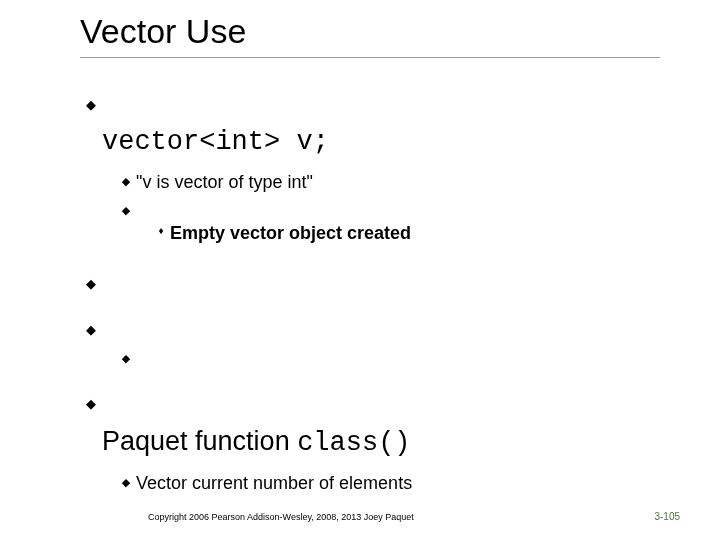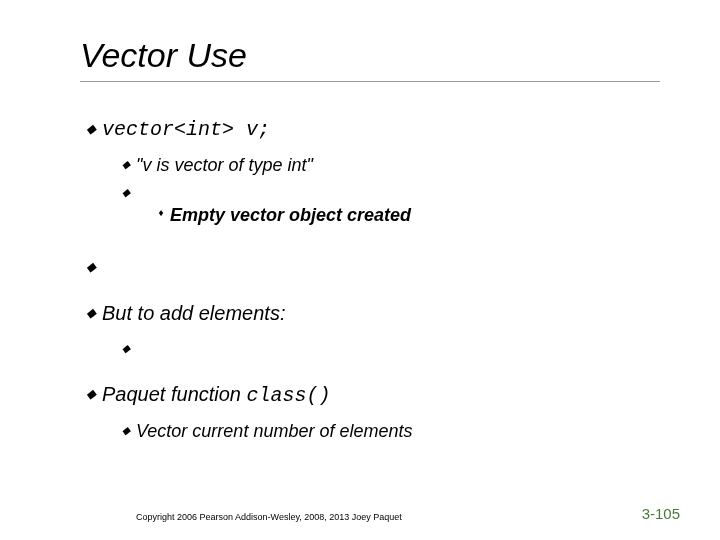--- a/index.html
+++ b/index.html
@@ -7,22 +7,21 @@
     padding: 0;
     width: 720px;
     height: 540px;
     background: #ffffff;
     font-family: Arial, Helvetica, sans-serif;
     color: #000;
     position: relative;
     overflow: hidden;
   }
   .slide {
-    padding: 36px 60px 0 80px;
-    font-style: italic;
+    padding: 12px 60px 0 80px;
   }
   .title {
     font-size: 34px;
     font-weight: normal;
     font-family: Arial, sans-serif;
     margin: 0 0 6px 0;
   }
   .title-rule {
     border: 0;
     border-top: 1px solid #999;
@@ -30,21 +29,21 @@
   }
   .bullet-row {
     display: flex;
     align-items: flex-start;
     margin-bottom: 4px;
   }
   .mk {
     display: inline-block;
     text-align: center;
   }
-  .lvl1 { font-size: 20px; line-height: 1.35; }
+  .lvl1 { font-size: 27px; line-height: 1.35; margin-top: 32px; }
   .lvl2 { font-size: 18px; line-height: 1.35; }
   .lvl3 { font-size: 18px; line-height: 1.35; font-weight: bold; }
   .code { font-family: "Courier New", monospace; }
   .lvl1-row { margin-left: 0; }
   .lvl1-row .mk { width: 22px; font-size: 13px; padding-top: 5px;}
   .lvl2-row { margin-left: 36px; }
   .lvl2-row .mk { width: 20px; font-size: 11px; padding-top:5px;}
   .lvl3-row { margin-left: 72px; }
   .lvl3-row .mk { width: 18px; font-size: 10px; padding-top:4px;}
   .gap-lg { height: 22px; }
@@ -52,30 +51,30 @@
   .footer {
     position: absolute;
     bottom: 18px;
     left: 0;
     width: 720px;
     font-size: 9px;
     color: #000;
   }
   .copyright {
     position: absolute;
-    left: 136px;
+    left: 148px;
     bottom: 0;
     text-align: right;
   }
   .pagenum {
     position: absolute;
     right: 40px;
     bottom: 0;
     color: #4a7a3a;
-    font-size: 15px;
+    font-size: 10px;
   }
 </style>
 </head>
 <body>
 
 <div class="slide">
   <h1 class="title">Vector Use</h1>
   <hr class="title-rule">
 
   <div class="bullet-row lvl1-row">
@@ -98,21 +97,20 @@
   <div class="gap-lg"></div>
 
   <div class="bullet-row lvl1-row">
     <span class="mk">◆</span>
   </div>
 
   <div class="gap-lg"></div>
 
   <div class="bullet-row lvl1-row">
     <span class="mk">◆</span>
-    <span class="lvl1">But to add elements:</span>
   </div>
   <div class="gap-sm"></div>
   <div class="bullet-row lvl2-row">
     <span class="mk">◆</span>
   </div>
 
   <div class="gap-lg"></div>
 
   <div class="bullet-row lvl1-row">
     <span class="mk">◆</span>

